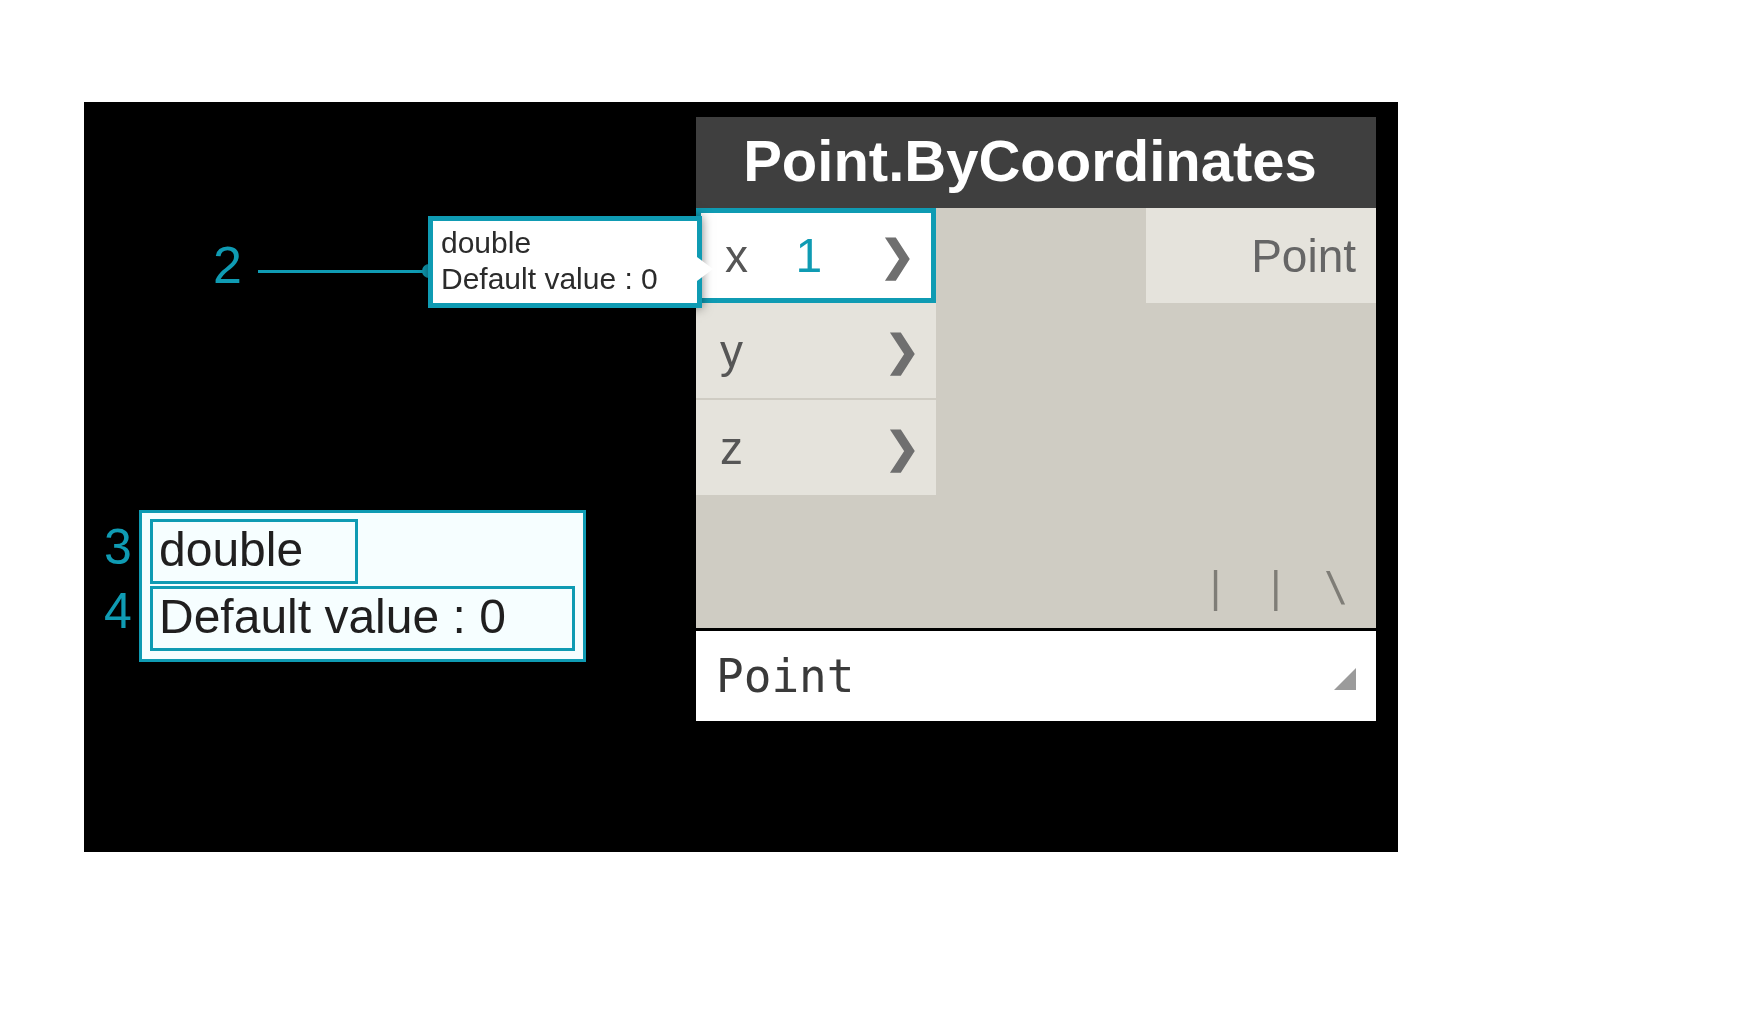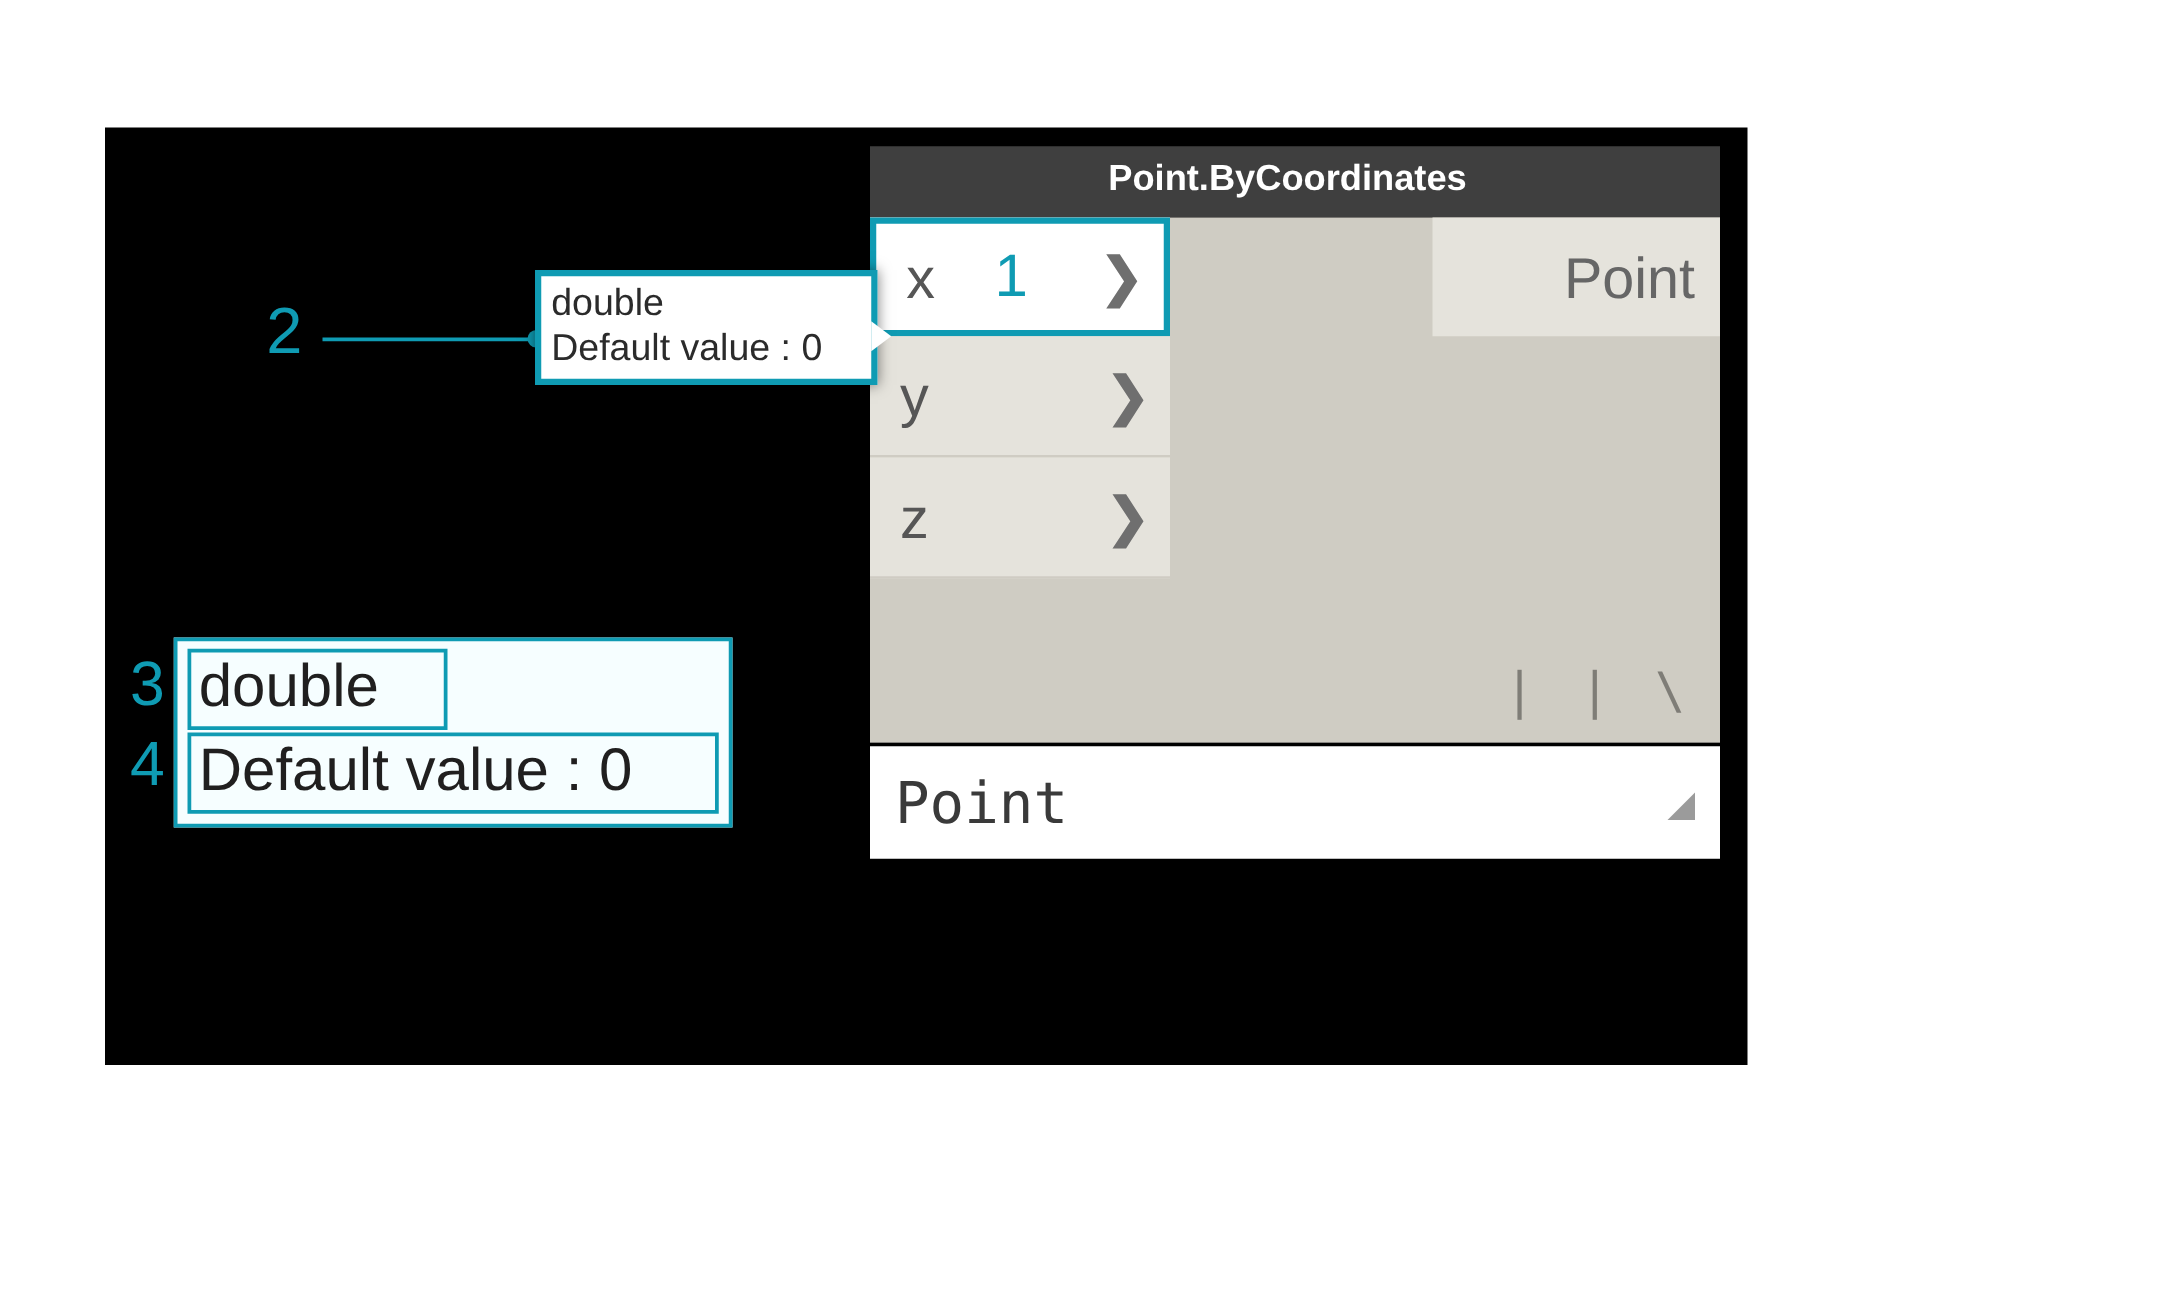--- a/index.html
+++ b/index.html
@@ -25,21 +25,21 @@
     position: absolute;
     left: 696px;
     top: 117px;
     width: 680px;
     box-shadow: 0 0 0 1px rgba(0,0,0,0.3);
   }
   .node-title {
     background: #3f3f3f;
     color: #ffffff;
     font-weight: 700;
-    font-size: 29px;
+    font-size: 58px;
     text-align: center;
     padding: 10px 20px 14px 8px;
   }
   .node-body {
     background: #cfccc3;
     display: flex;
     position: relative;
     height: 420px;
   }
   .ports-col {

